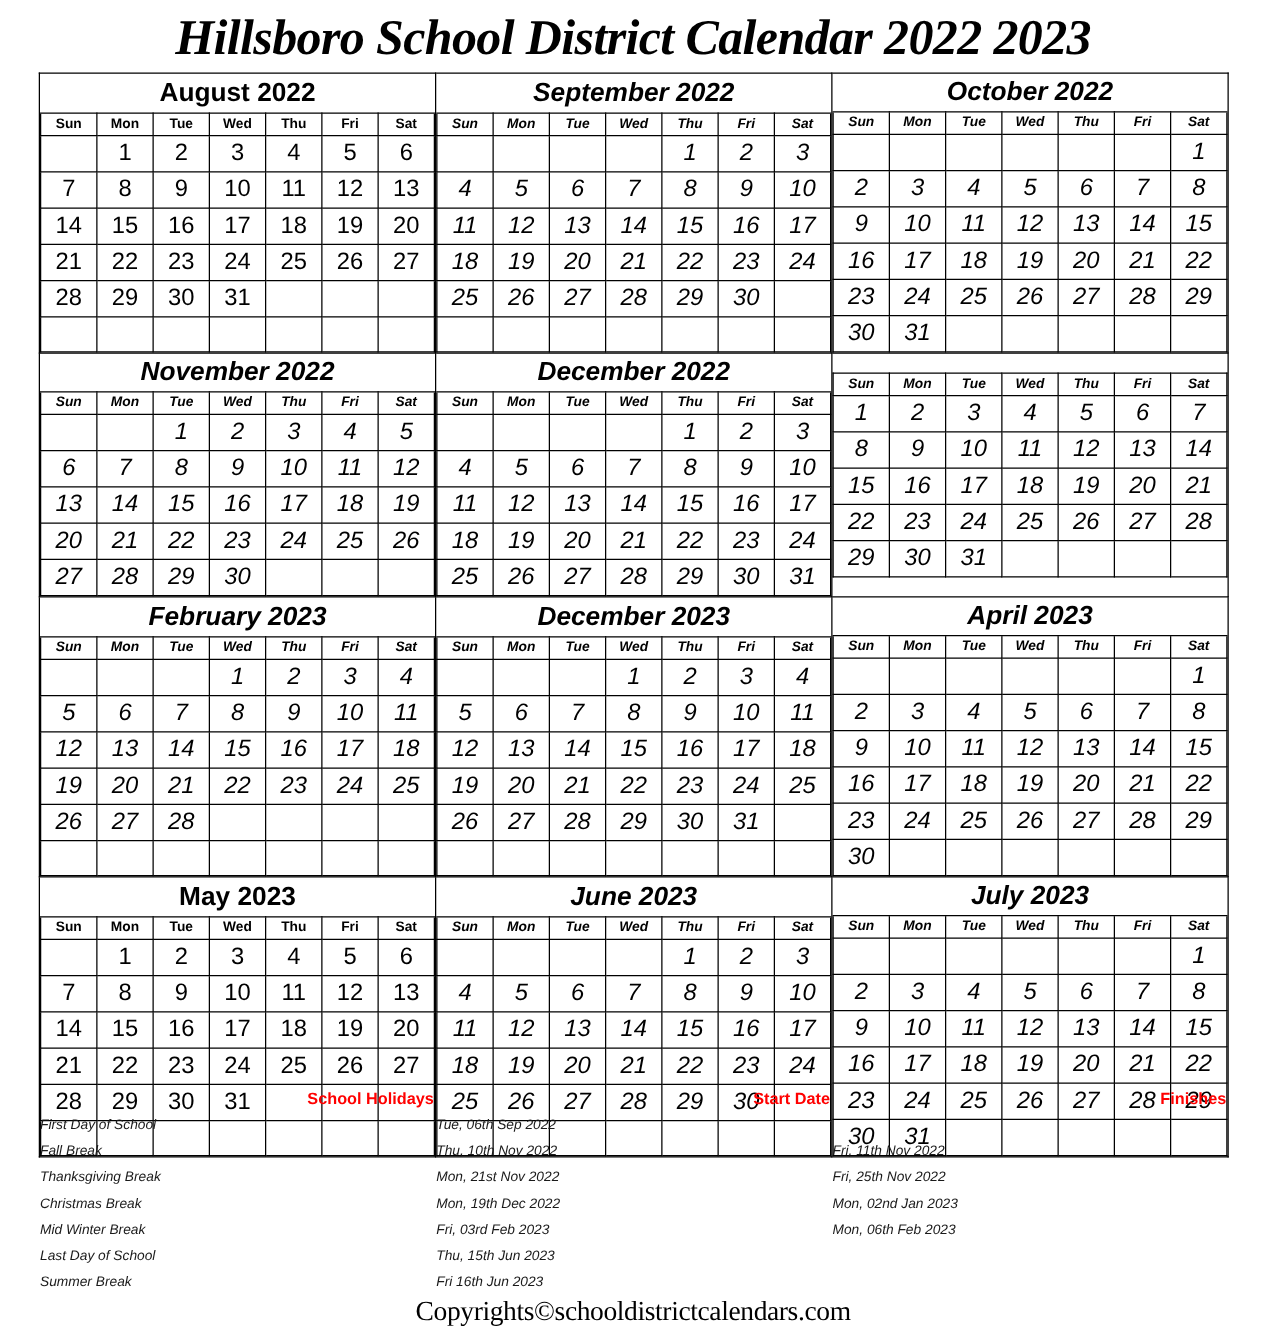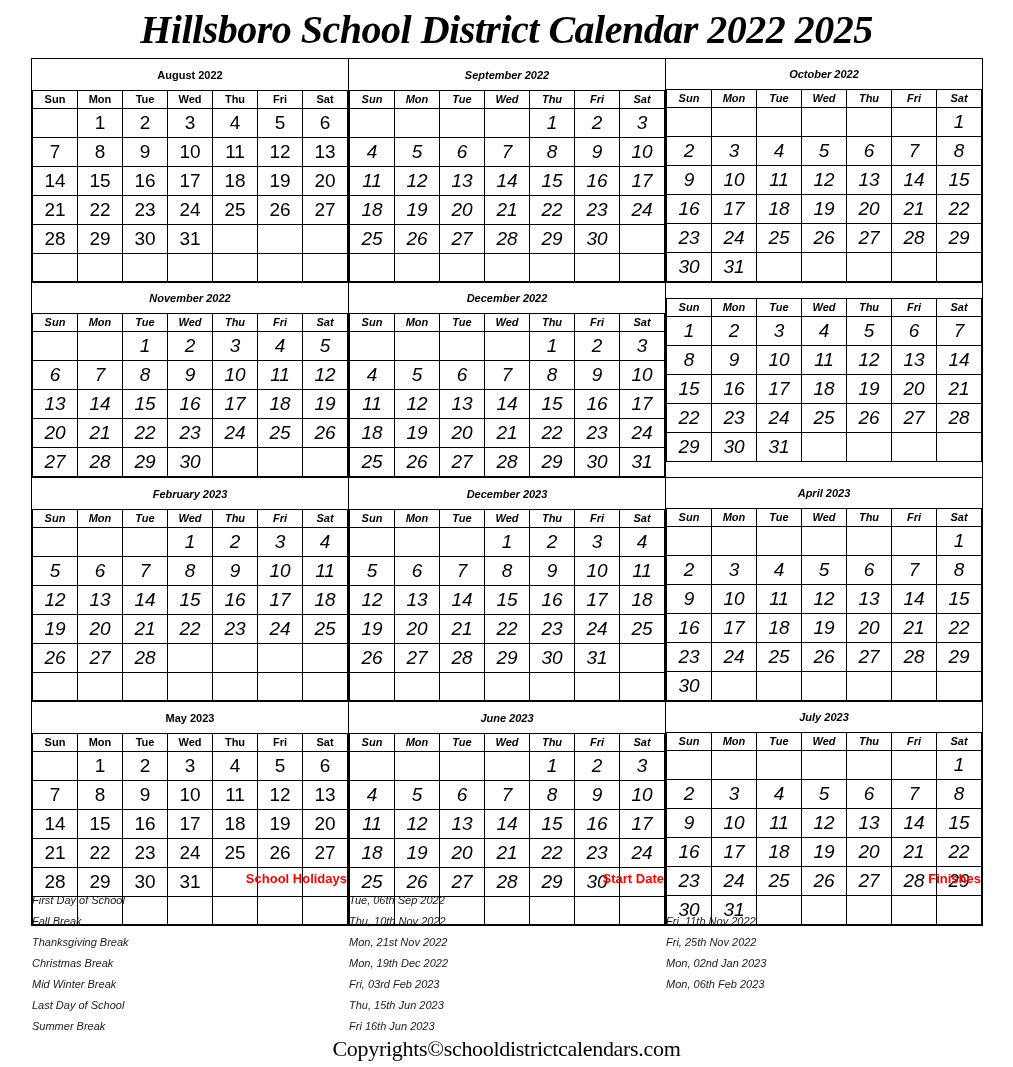--- a/index.html
+++ b/index.html
@@ -57,21 +57,21 @@
     padding: 0;
     text-align: center;
     height: 26px;
     line-height: 26px;
   }
   .month-name {
     border: none !important;
     border-bottom: 1px solid #000 !important;
     height: 30px !important;
     line-height: 30px !important;
-    font-size: 11px;
+    font-size: 21px;
     font-weight: bold;
     font-style: italic;
     text-align: center;
   }
   .month-name.upright { font-style: normal; }
   .dow {
     font-size: 11px;
     font-weight: bold;
     font-style: italic;
     height: 17px !important;
@@ -127,21 +127,21 @@
     text-align: center;
     font-family: "Liberation Serif", serif;
     font-size: 22px;
     letter-spacing: -0.3px;
     white-space: nowrap;
   }
 </style>
 </head>
 <body>
 
-<div id="page-title">Hillsboro School District Calendar 2022 2025</div>
+<div id="page-title">Hillsboro School District Calendar 2022 2023</div>
 
 <table id="calendar-grid">
   <tbody>
       <tr>
         <td class="month-block">
           <table class="month">
             <tbody>
               <tr>
                 <td class="month-name upright" colspan="7">August 2022</td>
               </tr>

